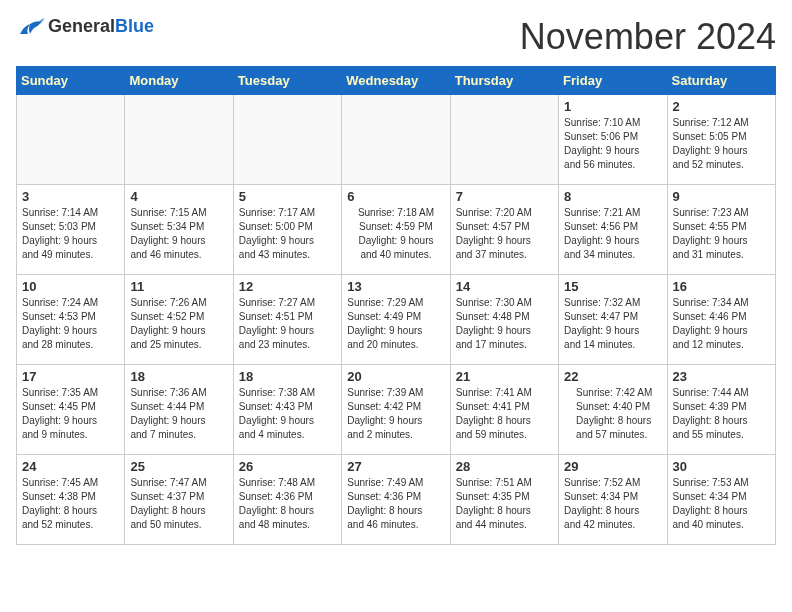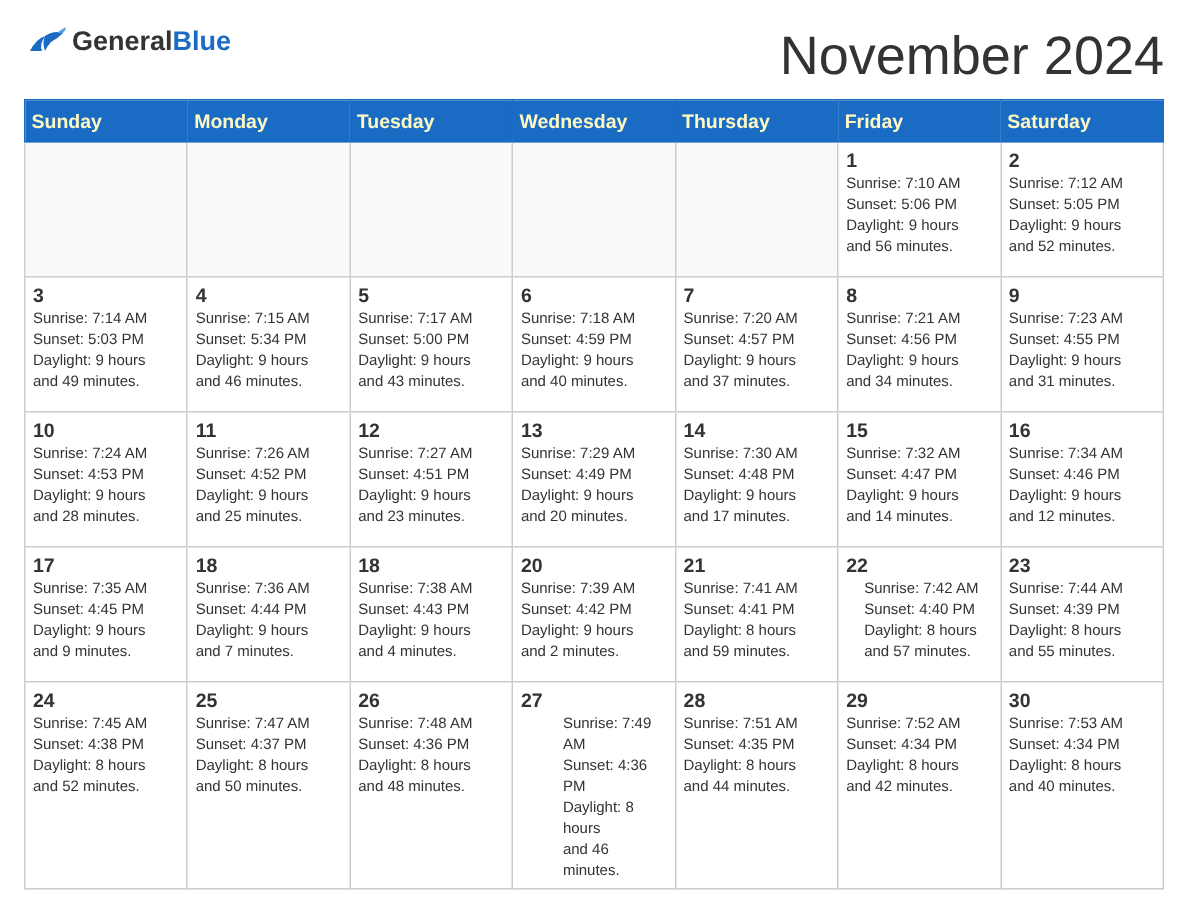--- a/index.html
+++ b/index.html
@@ -11,21 +11,20 @@
       padding: 16px;
     }
     .header-area {
       display: flex;
       justify-content: space-between;
       align-items: flex-start;
       margin-bottom: 8px;
     }
     .logo {
       display: flex;
-      align-items: center;
       gap: 4px;
     }
     .logo-text-general { font-size: 18px; font-weight: bold; color: #333; }
     .logo-text-blue { font-size: 18px; font-weight: bold; color: #1a6bc4; }
     .logo-bird { width: 28px; height: 22px; }
     .title-area { text-align: right; }
     .month-title { font-size: 36px; font-weight: normal; color: #333; }
     .location { font-size: 15px; color: #555; }
     table {
       width: 100%;
@@ -132,21 +131,21 @@
         </td>
         <td>
           <span class="day-num">5</span>
           <div class="cell-text" style="white-space: pre-line;">Sunrise: 7:17 AM
 Sunset: 5:00 PM
 Daylight: 9 hours
 and 43 minutes.</div>
         </td>
         <td>
           <span class="day-num">6</span>
-          <div class="cell-text" style="white-space: pre-line;">Sunrise: 7:18 AM
+          <div class="cell-text" style="white-space: pre-line; text-align: center;">Sunrise: 7:18 AM
 Sunset: 4:59 PM
 Daylight: 9 hours
 and 40 minutes.</div>
         </td>
         <td>
           <span class="day-num">7</span>
           <div class="cell-text" style="white-space: pre-line;">Sunrise: 7:20 AM
 Sunset: 4:57 PM
 Daylight: 9 hours
 and 37 minutes.</div>
@@ -285,21 +284,21 @@
         </td>
         <td>
           <span class="day-num">26</span>
           <div class="cell-text" style="white-space: pre-line;">Sunrise: 7:48 AM
 Sunset: 4:36 PM
 Daylight: 8 hours
 and 48 minutes.</div>
         </td>
         <td>
           <span class="day-num">27</span>
-          <div class="cell-text" style="white-space: pre-line; margin-left: 28px;">Sunrise: 7:49 AM
+          <div class="cell-text" style="white-space: pre-line;">Sunrise: 7:49 AM
 Sunset: 4:36 PM
 Daylight: 8 hours
 and 46 minutes.</div>
         </td>
         <td>
           <span class="day-num">28</span>
           <div class="cell-text" style="white-space: pre-line;">Sunrise: 7:51 AM
 Sunset: 4:35 PM
 Daylight: 8 hours
 and 44 minutes.</div>

